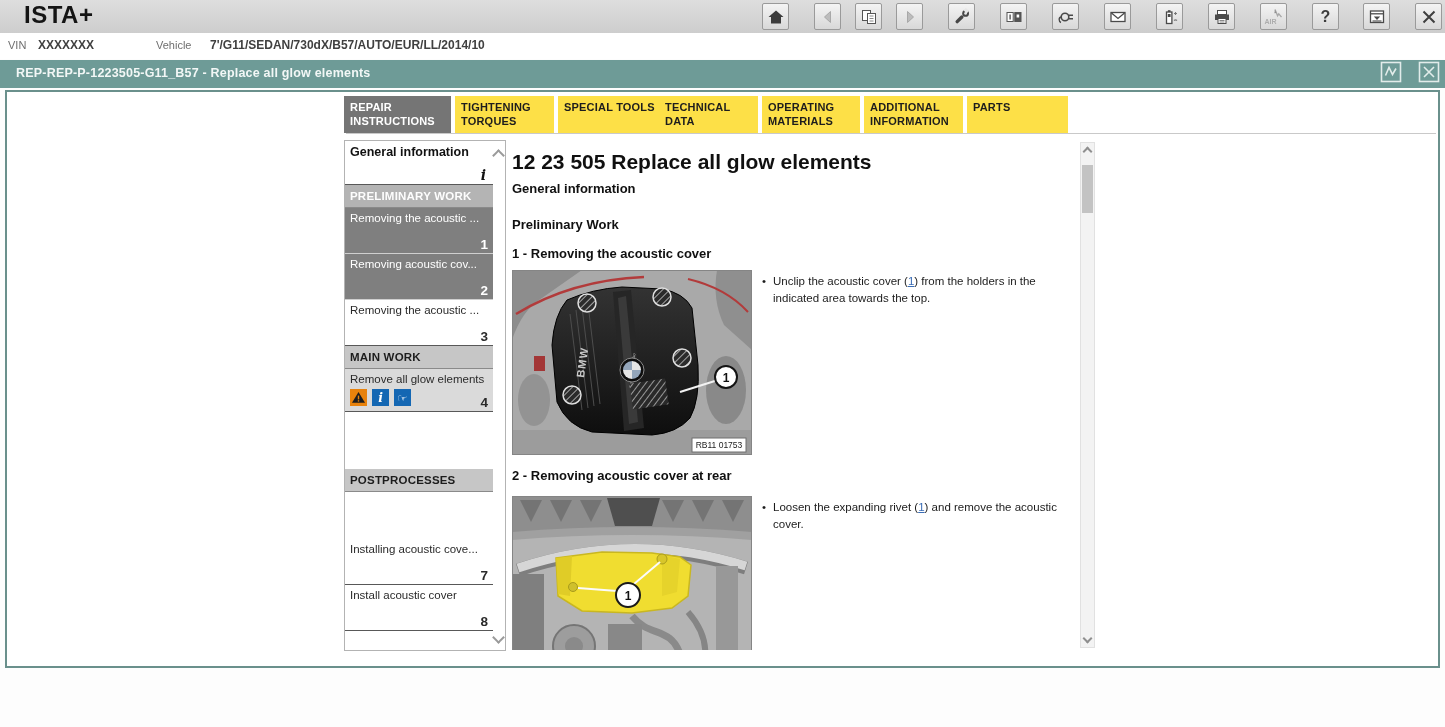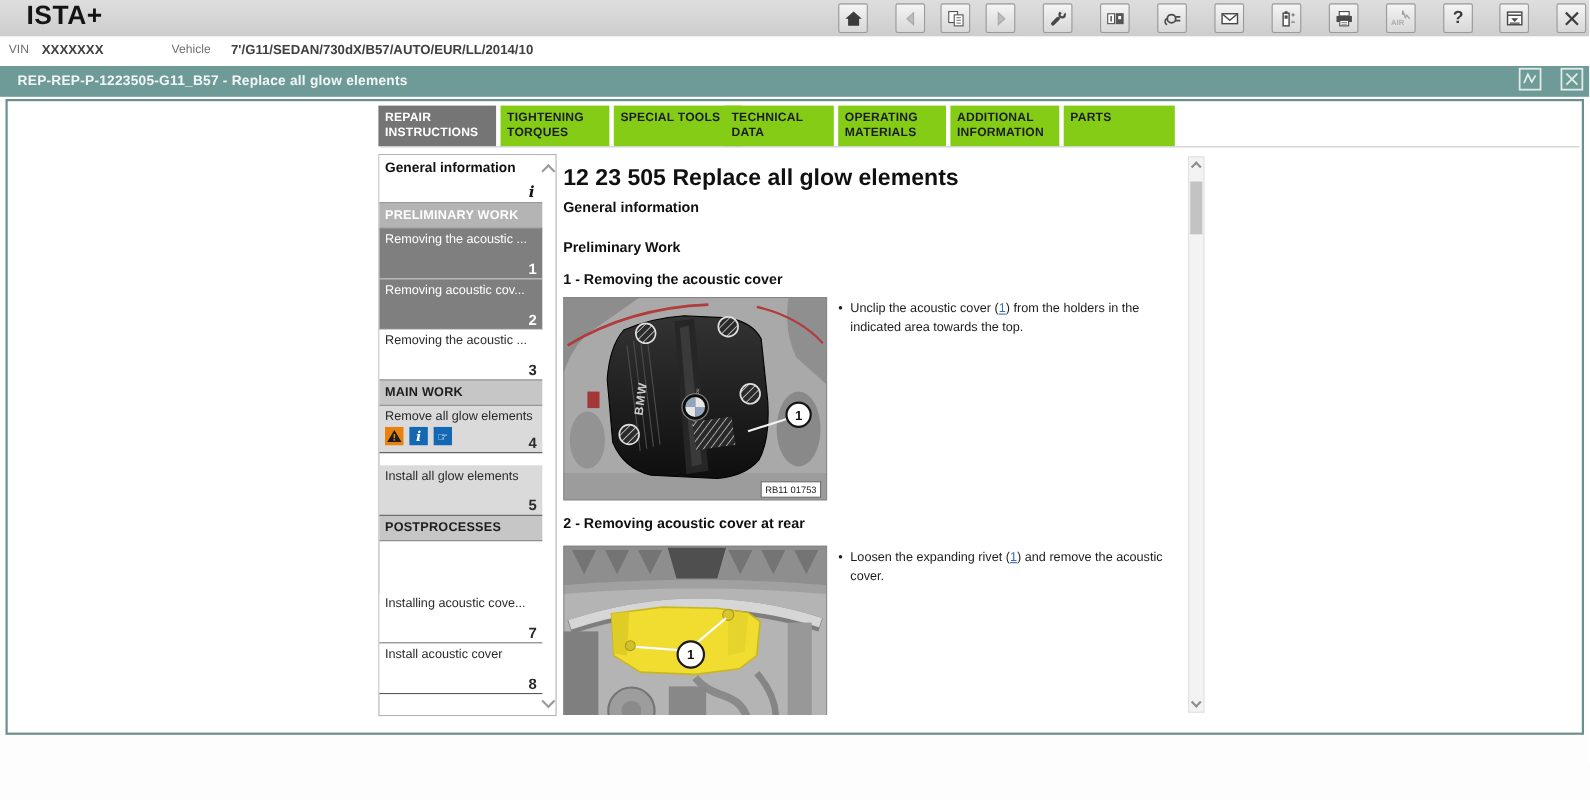--- a/index.html
+++ b/index.html
@@ -23,21 +23,21 @@
 
   
   .docbar{left:0;top:60px;width:1445px;height:28px;background:#6E9B97;}
   .doctitle{left:16px;top:66px;font-size:12.5px;font-weight:bold;color:#f2f7f6;letter-spacing:.2px;}
   .dbtn{top:63px;width:22px;height:22px;display:flex;align-items:center;justify-content:center;}
 
   
   .panel{left:5px;top:90px;width:1435px;height:578px;background:#fff;border:2px solid #6a908c;box-sizing:border-box;}
 
   
-  .tab{top:96px;height:37px;box-sizing:border-box;padding:4px 6px;background:#84cc16;color:#1d1d1d;
+  .tab{top:96px;height:37px;box-sizing:border-box;padding:4px 6px;background:#fde047;color:#1d1d1d;
        font-size:11px;font-weight:bold;line-height:1.28;letter-spacing:.2px;cursor:default;}
   .tab.active{background:#757575;color:#fff;}
   .tabline{left:346px;top:133px;width:1090px;height:1px;background:#c9c9c9;}
 
   
   .side{left:344px;top:140px;width:162px;height:511px;background:#fff;border:1px solid #b3b3b3;box-sizing:border-box;}
   .si{position:absolute;left:0;width:148px;box-sizing:border-box;padding:4px 5px;font-size:11.5px;color:#2a2a2a;
       background:#fff;border-bottom:1px solid #585858;}
   .si .num{position:absolute;right:5px;bottom:1px;font-weight:bold;font-size:13.5px;}
   .si.sel{background:#7F7F7F;color:#fff;border-bottom-color:#cfcfcf;}
@@ -260,24 +260,20 @@
         <span><svg width="17" height="17" viewBox="0 0 17 17">
               <rect width="17" height="17" fill="#1467B3"></rect>
               <text x="8.5" y="13" text-anchor="middle" font-family="DejaVu Serif,serif" font-style="italic" font-weight="bold" font-size="12.5" fill="#ffffff">i</text>
             </svg></span>
         <span><svg width="17" height="17" viewBox="0 0 17 17">
               <rect width="17" height="17" fill="#1467B3"></rect>
               <text x="8.5" y="12.5" text-anchor="middle" font-family="DejaVu Sans,sans-serif" font-size="11" fill="#ffffff">☞</text>
             </svg></span>
       </span>
       <span class="num">4</span>
-    </div>
-    <div class="si gray" style="top:282px;height:46px">
-      <span>Install all glow elements</span>
-      <span class="num">5</span>
     </div>
     <div class="shead" style="top:328px"><span>POSTPROCESSES</span></div>
     <div class="si" style="top:398px;height:46px">
       <span>Installing acoustic cove...</span>
       <span class="num">7</span>
     </div>
     <div class="si" style="top:444px;height:46px">
       <span>Install acoustic cover</span>
       <span class="num">8</span>
     </div>

